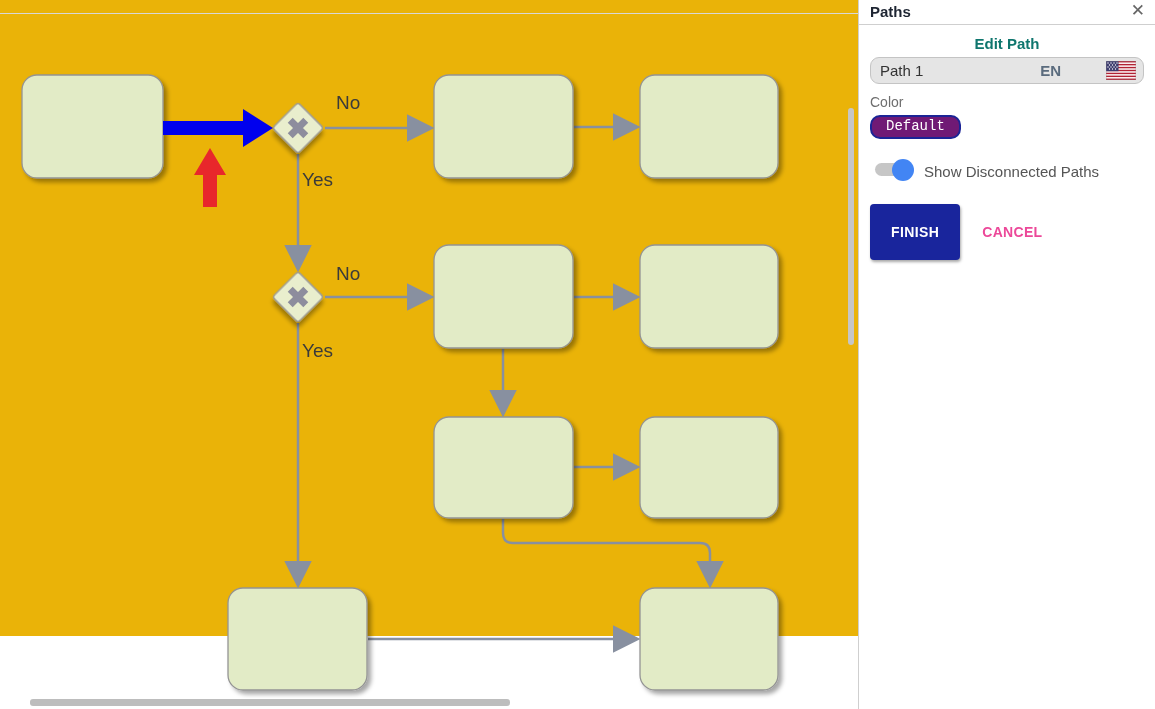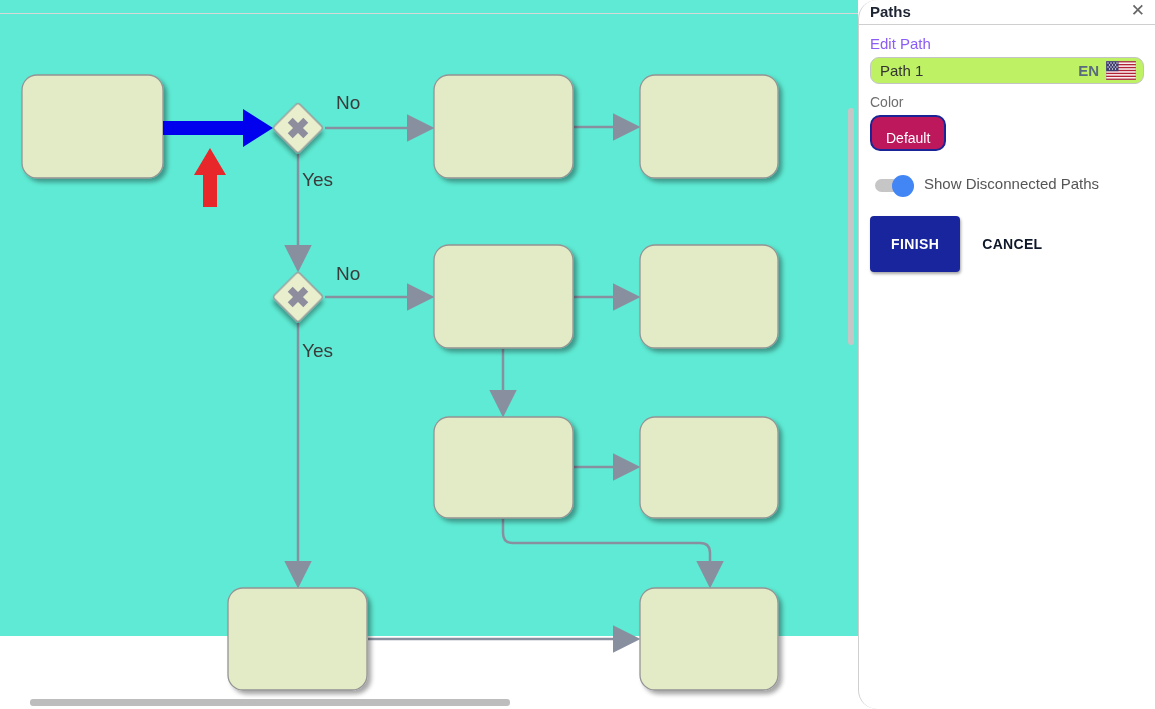--- a/index.html
+++ b/index.html
@@ -1,51 +1,51 @@
 <!DOCTYPE html>
 <html><head>
 <meta charset="utf-8">
 <style>
   * { margin:0; padding:0; box-sizing:border-box; }
   html,body { width:1155px; height:709px; background:#fff; font-family:"Liberation Sans", sans-serif; }
   #app { position:relative; width:1155px; height:709px; overflow:hidden; background:#fff; }
 
   
-  #canvas { position:absolute; left:0; top:0; width:858px; height:636px; background:#5eead4; }
+  #canvas { position:absolute; left:0; top:0; width:858px; height:636px; background:#eab308; }
   #canvas-topline { position:absolute; left:0; top:13px; width:858px; height:1px; background:#d8d8d8; }
   #diagram-svg { position:absolute; left:0; top:0; }
   #hscrollbar { position:absolute; left:30px; top:699px; width:480px; height:7px; background:#bdbdbd; border-radius:3px; }
   #vscrollbar { position:absolute; left:848px; top:108px; width:6px; height:237px; background:#c6c6c6; border-radius:3px; }
 
   
-  #panel { position:absolute; left:858px; top:0; width:297px; height:709px; background:#fff; border-left:1px solid #cfcfcf;border-radius:19px; }
+  #panel { position:absolute; left:858px; top:0; width:297px; height:709px; background:#fff; border-left:1px solid #cfcfcf; }
   #panel-header { position:relative; height:25px; border-bottom:1px solid #cfcfcf; padding:3px 11px 0 11px; }
   #panel-title { font-size:15px; font-weight:bold; color:#1e2532; }
   #panel-close { position:absolute; right:10px; top:1px; font-size:17px; color:#666; cursor:pointer; line-height:20px; }
   #panel-body { padding:10px 11px 0 11px; }
-  #edit-path-title { font-size:15px; font-weight:normal; color:#8b5cf6; }
+  #edit-path-title { font-size:15px; font-weight:bold; color:#0f766e;text-align:center; }
   #path-description { margin-top:14px; font-size:15px; line-height:19px; color:#7a7a7a; }
 
   .field-label { margin-top:26px; font-size:14px; color:#6e6e6e; }
-  #name-row { margin-top:5px; height:27px; border:1px solid #c4c4c4; border-radius:9px; display:flex; align-items:center; padding:0 7px 0 9px; background:#bef264; }
+  #name-row { margin-top:5px; height:27px; border:1px solid #c4c4c4; border-radius:9px; display:flex; align-items:center; padding:0 7px 0 9px; background:#e5e5e5;gap:45px; }
   #name-input { flex:1; border:none; outline:none; font-size:15px; color:#333; font-family:"Liberation Sans", sans-serif; background:transparent; min-width:0; }
-  #lang-code { font-size:15px; font-weight:bold; color:#5a6b7d; margin-right:7px; }
+  #lang-code { font-size:15px; font-weight:bold; color:#5a6b7d; }
   #flag-icon { display:block; }
 
   #color-label { margin-top:10px; }
-  #default-btn { margin-top:5px; display:inline-block; background:#be185d; border:2px solid #1b2496; border-radius:10px; color:#fff; font-size:14px; padding:13px 14px 3px 14px; cursor:pointer; font-family:Liberation Sans, sans-serif; }
+  #default-btn { margin-top:5px; display:inline-block; background:#701a75; border:2px solid #1b2496; border-radius:10px; color:#fff; font-size:14px; padding:1px 14px 3px 14px; cursor:pointer; font-family:Liberation Mono, monospace; }
 
-  #toggle-row { margin-top:24px; display:flex; align-items:flex-end; }
+  #toggle-row { margin-top:24px; display:flex; align-items:flex-start; }
   #toggle { position:relative; width:36px; height:13px; background:#c6c6c6; border-radius:7px; margin-left:5px; cursor:pointer; }
   #toggle-knob { position:absolute; right:-3px; top:50%; transform:translateY(-50%); width:22px; height:22px; border-radius:50%; background:#4285f4; }
   #toggle-label { margin-left:13px; font-size:15px; color:#555; }
 
   #button-row { margin-top:24px; display:flex; align-items:center; }
   #finish-btn { background:#19259c; color:#fff; font-weight:bold; font-size:14px; letter-spacing:.4px; border:none; border-radius:4px; padding:20px 21px; cursor:pointer; box-shadow:1px 2px 3px rgba(0,0,0,.35); font-family:"Liberation Sans", sans-serif; }
-  #cancel-btn { margin-left:22px; color:#0f172a; font-weight:bold; font-size:14px; letter-spacing:.3px; cursor:pointer; background:none; border:none; font-family:"Liberation Sans", sans-serif; }
+  #cancel-btn { margin-left:22px; color:#ec4899; font-weight:bold; font-size:14px; letter-spacing:.3px; cursor:pointer; background:none; border:none; font-family:"Liberation Sans", sans-serif; }
 </style>
 </head>
 <body>
 
 <div id="app">
 
   <div id="canvas">
     <div id="canvas-topline"></div>
 
     <svg id="diagram-svg" width="858" height="709" viewBox="0 0 858 709">

